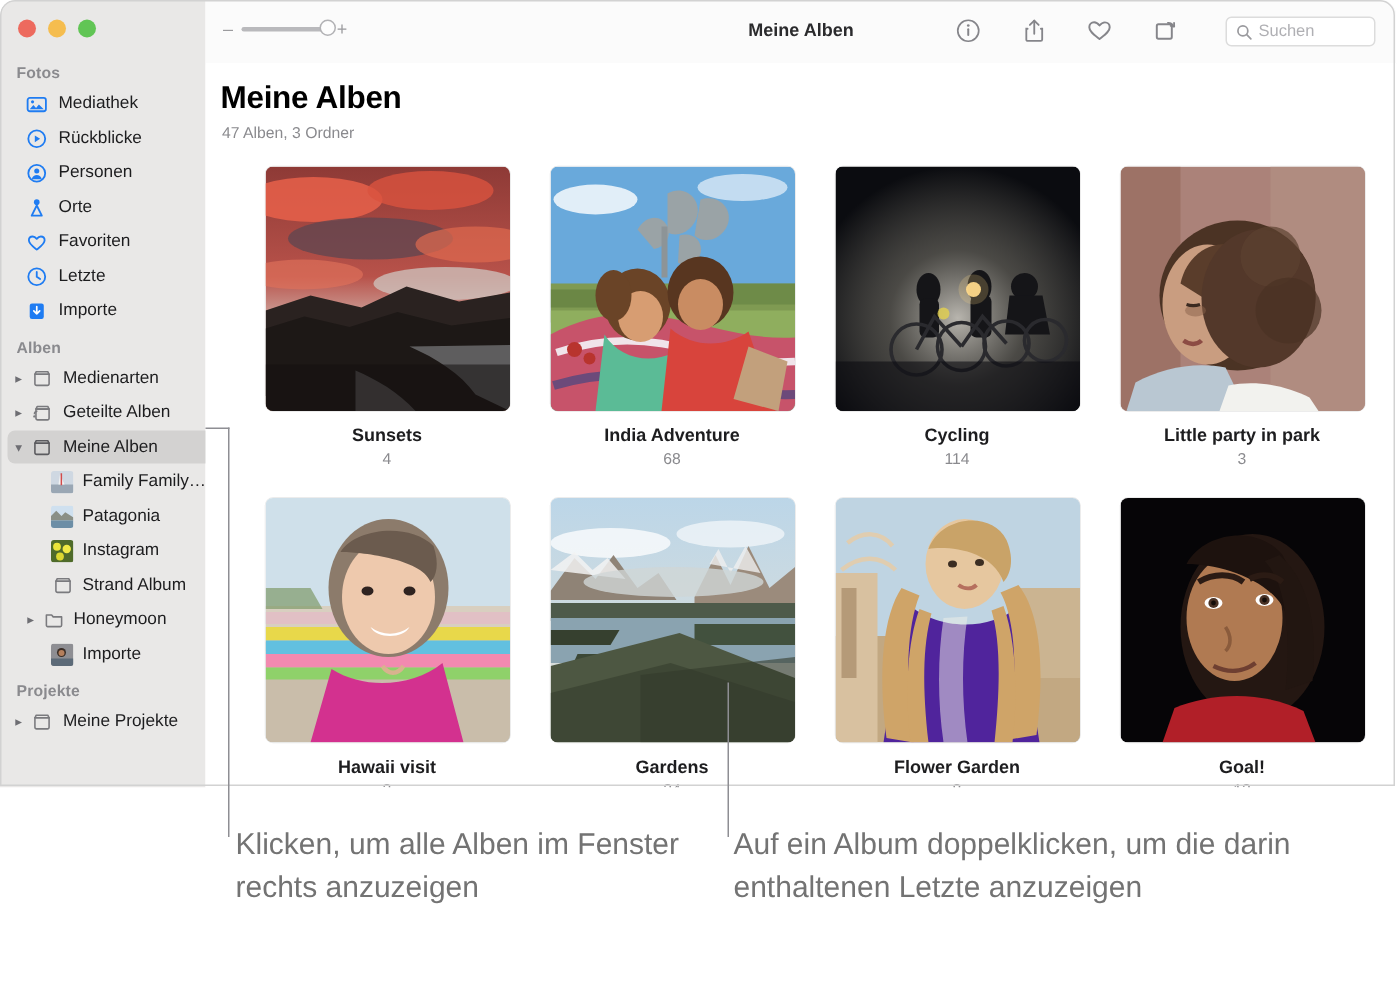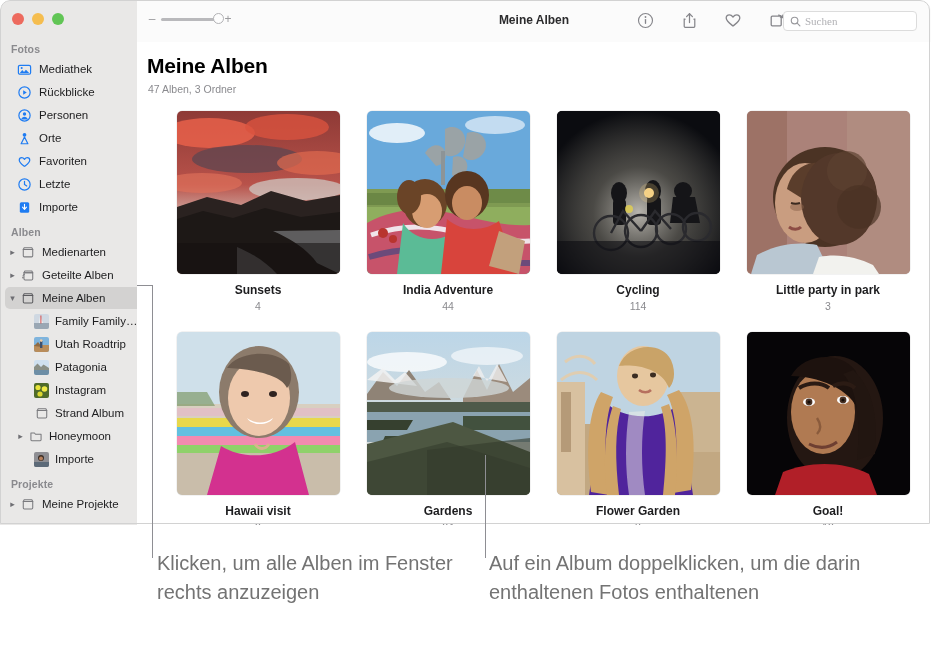--- a/index.html
+++ b/index.html
@@ -29,21 +29,21 @@
 
   
   .toolbar{position:absolute;left:137px;top:0;right:0;height:42px;background:#fbfbfb;border-bottom:1px solid #dedede;border-radius:0 10px 0 0;}
   .zoomctl{position:absolute;left:11px;top:13px;display:flex;align-items:center;gap:5px;}
   .zminus,.zplus{font-size:12px;color:#9b9b9e;line-height:1;width:8px;text-align:center;}
   .ztrack{width:58px;height:3px;background:#b9b9bc;border-radius:2px;position:relative;}
   .zknob{position:absolute;right:-5px;top:-5px;width:11px;height:11px;border-radius:50%;background:#fdfdfd;border:1px solid #b2b2b5;box-sizing:border-box;}
   .win-title{position:absolute;left:0;right:0;top:13px;text-align:center;font-size:12px;font-weight:bold;color:#2b2b2d;}
   .tb-icons{position:absolute;right:144px;top:10px;display:flex;gap:24px;align-items:center;}
   .tb-ico{width:20px;height:20px;color:#85858a;display:flex;align-items:center;justify-content:center;}
-  .search{position:absolute;right:14px;top:11px;width:134px;height:20px;border:1px solid #dcdcdc;border-radius:4px;background:#fff;display:flex;align-items:center;padding:0 6px;box-sizing:border-box;font-family:Liberation Serif, serif;}
+  .search{position:absolute;right:14px;top:11px;width:100px;height:20px;border:1px solid #dcdcdc;border-radius:4px;background:#fff;display:flex;align-items:center;padding:0 6px;box-sizing:border-box;}
   .search .sico{color:#9a9a9e;margin-right:4px;display:flex;}
   .search .ph{font-size:11px;color:#b0b0b4;}
 
   
   .content{position:absolute;left:137px;top:42px;right:0;bottom:0;background:#fff;overflow:hidden;}
   .page-title{font-size:21px;font-weight:bold;color:#000;margin:12px 0 0 10px;letter-spacing:-.2px;}
   .page-sub{font-size:10.5px;color:#8a8a8e;margin:5px 0 16px 11px;}
 
   .grid{margin:14px 0 0 26px;display:grid;grid-template-columns:repeat(4,190px);}
   .cell{width:190px;}
@@ -190,34 +190,20 @@
                 <rect width="15" height="15" fill="#cfd8e2"></rect>
                 <rect y="9" width="15" height="6" fill="#9aa7b4"></rect>
                 <path d="M6 2l3 7H5z" fill="#f2f2f2"></path>
                 <rect x="6.4" y="1.5" width="1" height="8" fill="#d14b4b"></rect>
               </svg>
           </span>
         </span>
         <span class="lbl">Family Family…</span>
       </div>
 
-      <div class="srow child">
-        <span class="ico">
-          <span class="thumb-ico">
-            <svg width="15" height="15" viewBox="0 0 15 15">
-                <rect width="15" height="15" fill="#7fb4dd"></rect>
-                <rect y="8" width="15" height="7" fill="#b98c5a"></rect>
-                <path d="M0 9l4-4 4 5z" fill="#8f6a43"></path>
-                <rect x="6" y="4" width="2.4" height="7" fill="#3f4f6b"></rect>
-                <circle cx="7.2" cy="3.6" r="1.3" fill="#f0c9a0"></circle>
-              </svg>
-          </span>
-        </span>
-        <span class="lbl">Utah Roadtrip</span>
-      </div>
 
       <div class="srow child">
         <span class="ico">
           <span class="thumb-ico">
             <svg width="15" height="15" viewBox="0 0 15 15">
                 <rect width="15" height="15" fill="#cfe0ef"></rect>
                 <path d="M0 7l3.5-3.5L7 7l2.5-2.5L15 8v2H0z" fill="#8a8f86"></path>
                 <rect y="10" width="15" height="5" fill="#6d8ea6"></rect>
               </svg>
           </span>
@@ -402,21 +388,21 @@
             <path d="M36 112c10 16 30 20 46 12l8 39H30z" fill="#5bbb96"></path>
             <ellipse cx="100" cy="84" rx="22" ry="24" fill="#583620"></ellipse>
             <ellipse cx="100" cy="92" rx="15" ry="17" fill="#c98c62"></ellipse>
             <path d="M80 108c16 14 38 12 52 2l18 53H74z" fill="#d8443c"></path>
             <path d="M132 120l26 10-6 33-30-8z" fill="#c2a07c"></path>
             <circle cx="16" cy="122" r="5" fill="#b8342e"></circle>
             <circle cx="26" cy="128" r="4" fill="#b8342e"></circle>
           </svg>
         </div>
         <div class="cap">India Adventure</div>
-        <div class="cnt">44</div>
+        <div class="cnt">68</div>
       </div>
 
       <div class="cell">
         <div class="tile">
           <svg width="163" height="163" viewBox="0 0 163 163" preserveAspectRatio="none">
             <defs>
               <radialGradient id="fog" cx="50%" cy="62%" r="62%">
                 <stop offset="0" stop-color="#b8b5ae"></stop>
                   <stop offset="0.45" stop-color="#5b5953" stop-opacity=".8"></stop>
                   <stop offset="1" stop-color="#0b0c10" stop-opacity="1"></stop>
@@ -591,13 +577,13 @@
   </div>
 
   <div class="win-border"></div>
 </div>
 
 <div class="leader" style="left:137px;top:285px;width:16px;height:1px;"></div>
 <div class="leader" style="left:152px;top:285px;width:1px;height:273px;"></div>
 <div class="leader" style="left:485px;top:455px;width:1px;height:103px;"></div>
 
 <div class="callout c1">Klicken, um alle Alben im Fenster rechts anzuzeigen</div>
-<div class="callout c2">Auf ein Album doppelklicken, um die darin enthaltenen Fotos enthaltenen</div>
+<div class="callout c2">Auf ein Album doppelklicken, um die darin enthaltenen Letzte anzuzeigen</div>
 
 </body></html>

